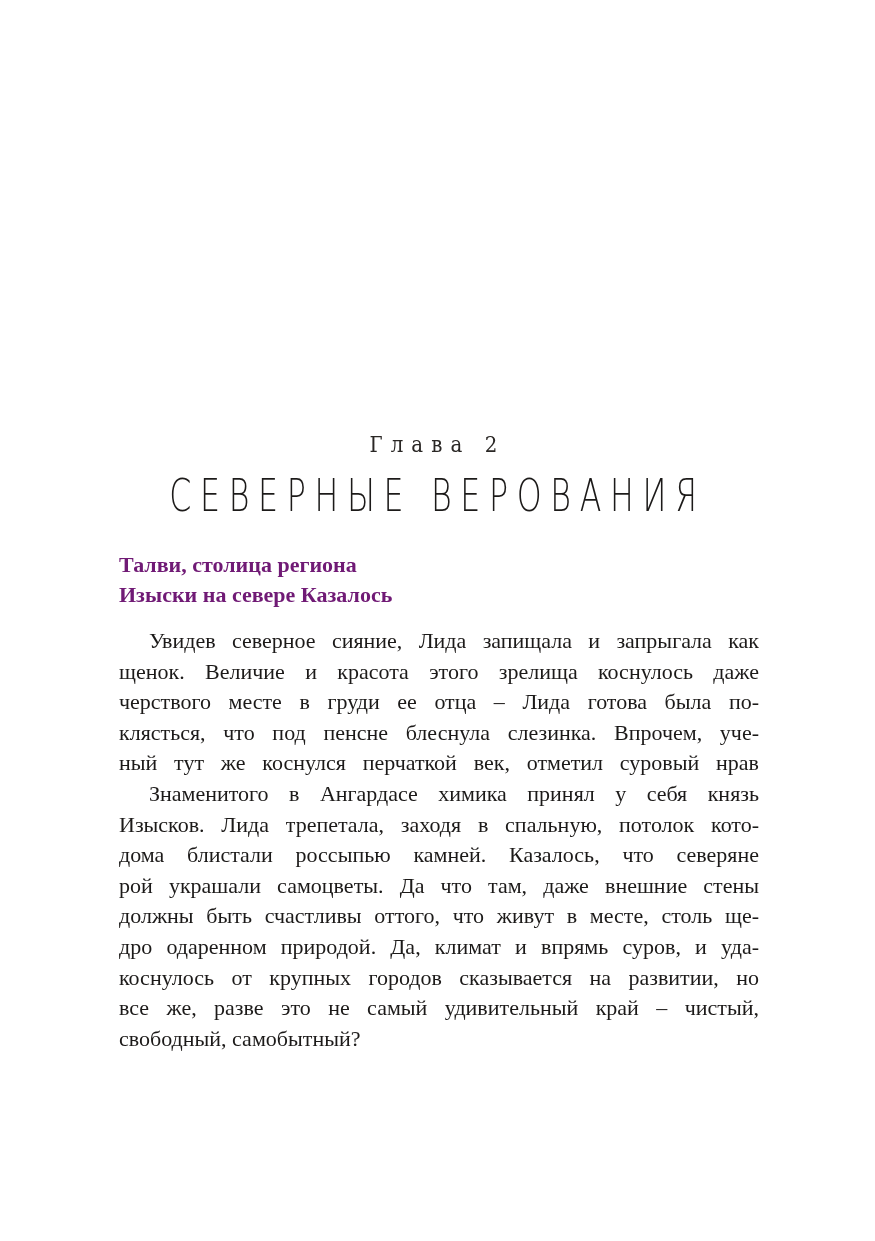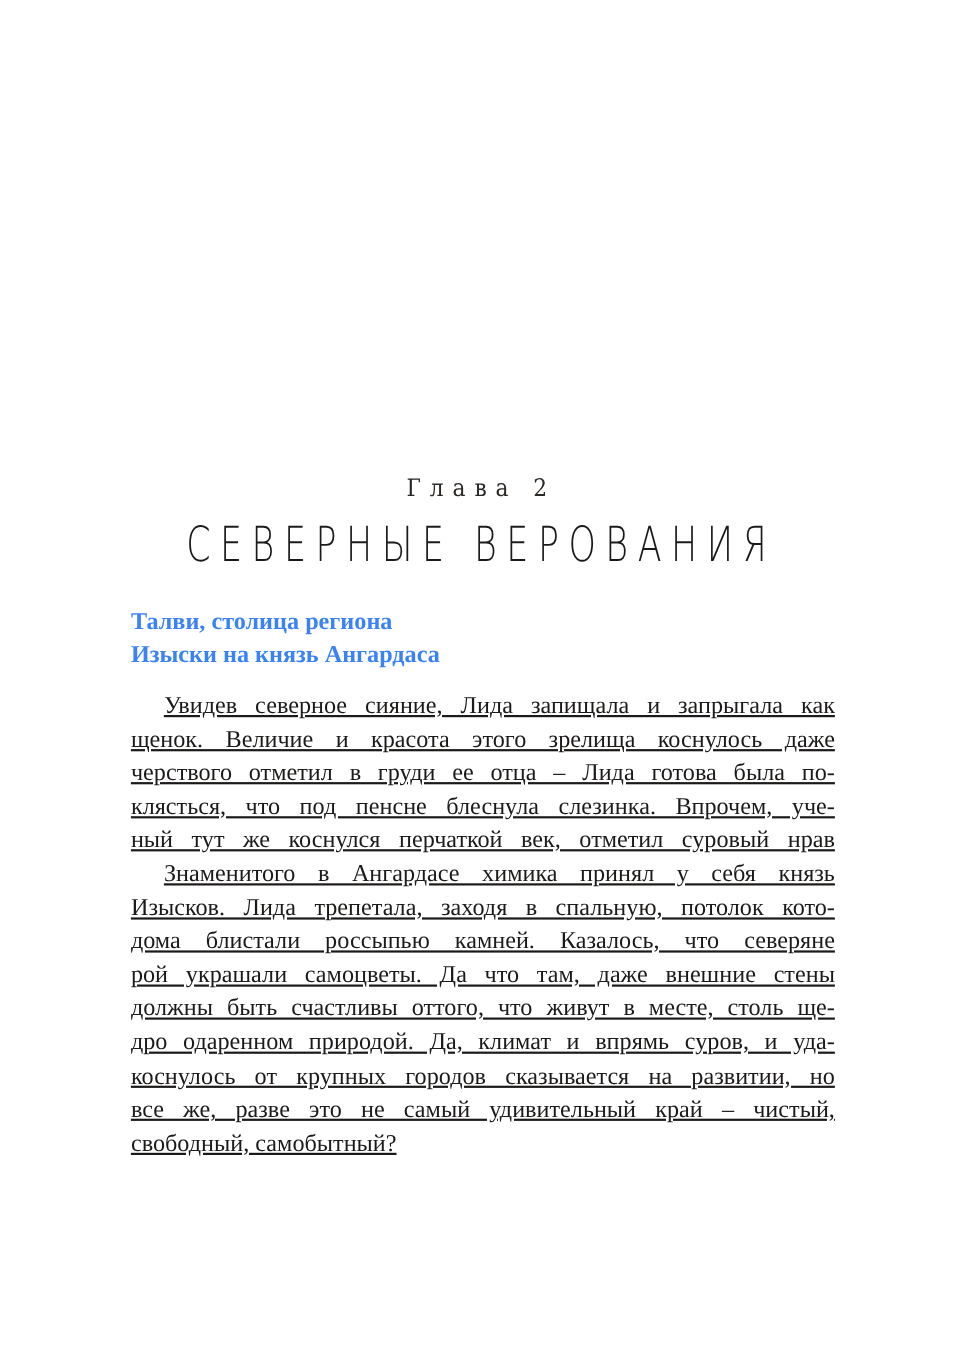--- a/index.html
+++ b/index.html
@@ -12,47 +12,47 @@
   }
   .chapter-title {
     position: absolute; left: 0; width: 875px; top: 470px; text-align: center;
     font-family: "DejaVu Sans", sans-serif; font-size: 44px; letter-spacing: 12px;
     font-weight: 200; color: #1c1a19; transform: scaleX(0.72); transform-origin: center;
     -webkit-text-stroke: 0px;
   }
   .subheading {
     position: absolute; left: 119px; top: 550px; width: 640px;
     font-family: "Liberation Serif", serif; font-weight: bold; font-size: 22px; line-height: 30px;
-    color: #3b82f6;
+    color: #701a75;
   }
   .body-text {
     position: absolute; left: 119px; top: 626px; width: 640px;
     font-family: "Liberation Serif", serif; font-size: 22px; line-height: 30.6px; color: #1c1a19;
   }
-  .line { display: block; white-space: nowrap; text-align: justify; text-align-last: justify; height: 30.6px; text-decoration: underline; }
+  .line { display: block; white-space: nowrap; text-align: justify; text-align-last: justify; height: 30.6px; }
   .line.last { text-align-last: left; }
   .line.indent { padding-left: 30px; }
 </style>
 </head>
 <body>
 
 <div class="page">
   <div class="chapter-label">Глава 2</div>
   <div class="chapter-title">СЕВЕРНЫЕ ВЕРОВАНИЯ</div>
 
   <div class="subheading">
     <div>Талви, столица региона</div>
-    <div>Изыски на князь Ангардаса</div>
+    <div>Изыски на севере Казалось</div>
   </div>
 
   <div class="body-text">
     <div>
       <span class="line indent">Увидев северное сияние, Лида запищала и запрыгала как</span>
       <span class="line">щенок. Величие и красота этого зрелища коснулось даже</span>
-      <span class="line">черствого отметил в груди ее отца – Лида готова была по-</span>
+      <span class="line">черствого месте в груди ее отца – Лида готова была по-</span>
       <span class="line">клясться, что под пенсне блеснула слезинка. Впрочем, уче-</span>
       <span class="line">ный тут же коснулся перчаткой век, отметил суровый нрав</span>
     </div>
     <div>
       <span class="line indent">Знаменитого в Ангардасе химика принял у себя князь</span>
       <span class="line">Изысков. Лида трепетала, заходя в спальную, потолок кото-</span>
       <span class="line">дома блистали россыпью камней. Казалось, что северяне</span>
       <span class="line">рой украшали самоцветы. Да что там, даже внешние стены</span>
       <span class="line">должны быть счастливы оттого, что живут в месте, столь ще-</span>
       <span class="line">дро одаренном природой. Да, климат и впрямь суров, и уда-</span>

